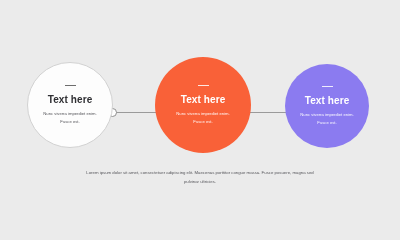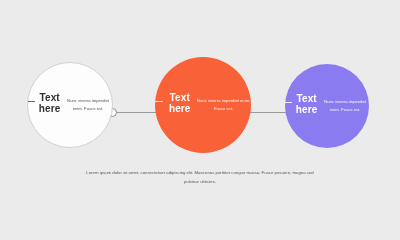--- a/index.html
+++ b/index.html
@@ -52,21 +52,21 @@
     box-sizing: border-box;
   }
   .conn-node-1 { left: 108px; }
   .conn-node-2 { left: 286px; }
 
   
   .circle {
     position: absolute;
     border-radius: 50%;
     display: flex;
-    flex-direction: row;
+    flex-direction: column;
     align-items: center;
     justify-content: center;
     box-sizing: border-box;
     text-align: center;
   }
 
   .circle-1 {
     left: 27px;
     top: 62px;
     width: 86px;

